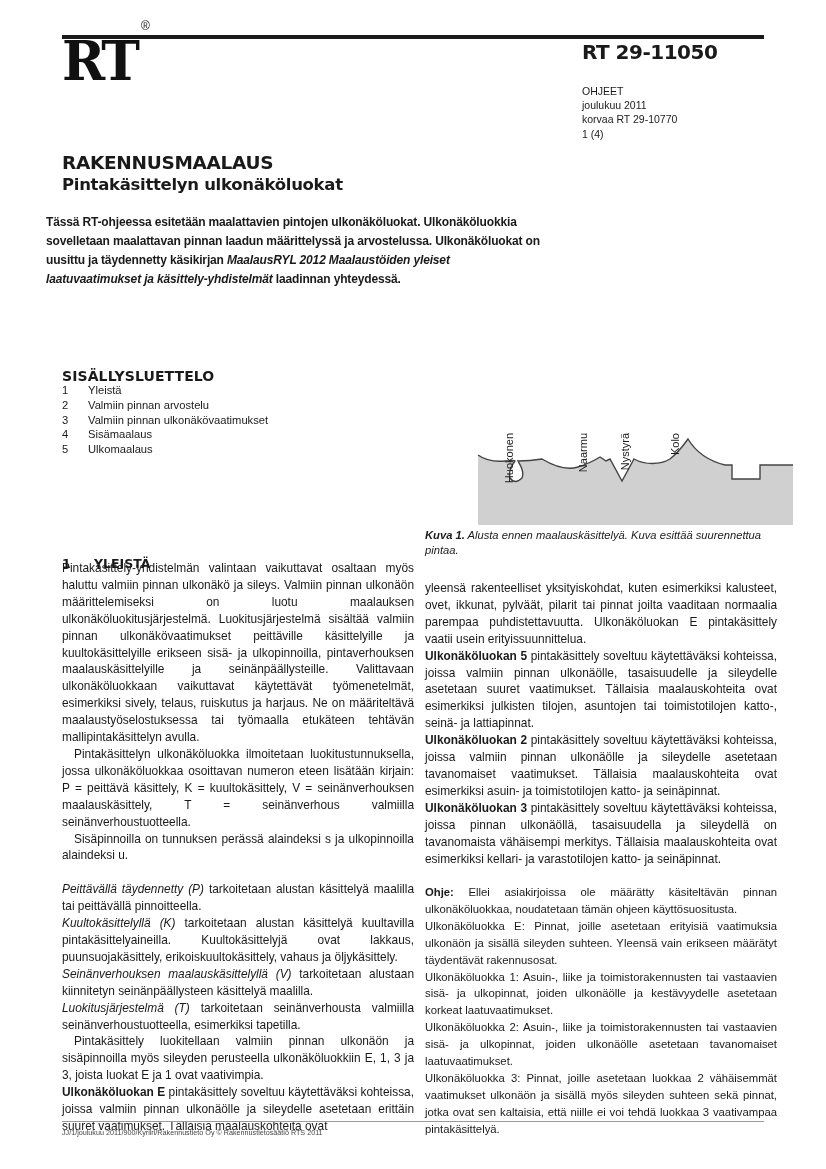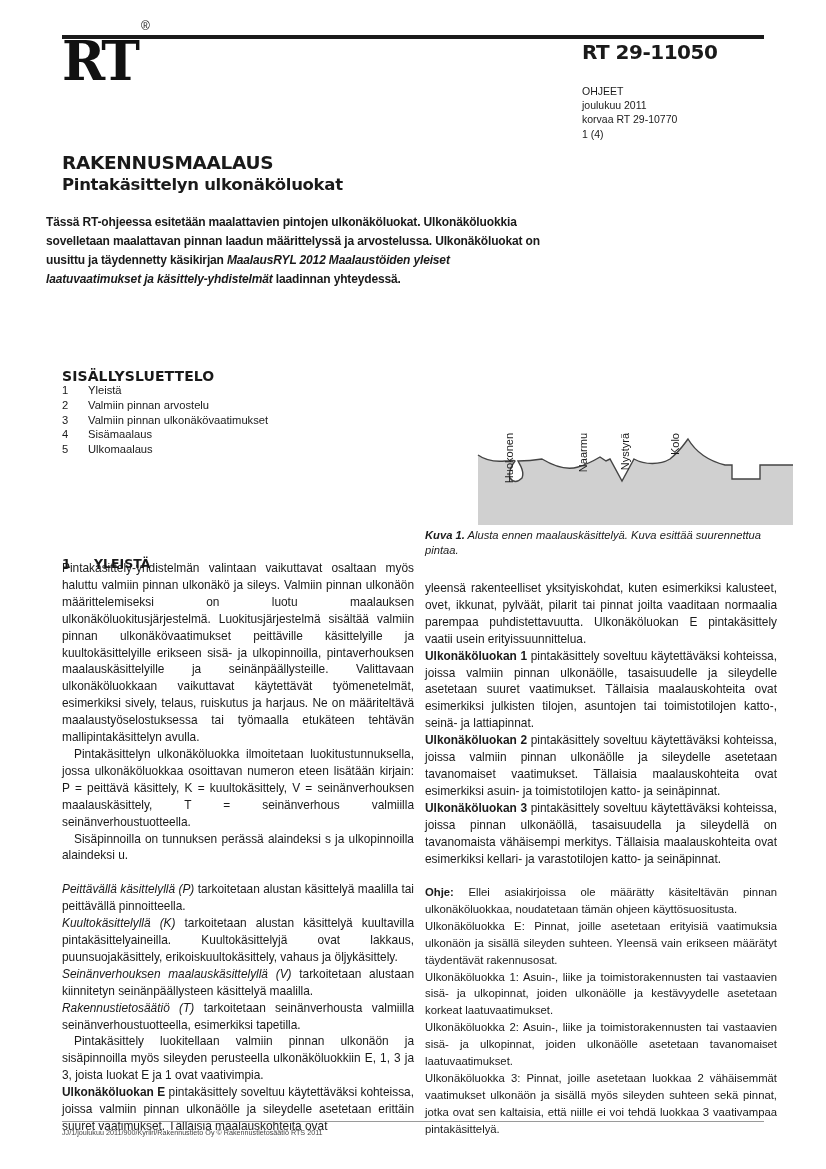--- a/index.html
+++ b/index.html
@@ -97,31 +97,31 @@
 </svg>
 
 <div class="abs caption"><b>Kuva 1.</b><span> Alusta ennen maalauskäsittelyä. Kuva esittää suurennettua pintaa.</span></div>
 
 <div class="abs sec-heading"><span class="num">1</span><span>YLEISTÄ</span></div>
 
 <div class="abs col col-left">
   <p>Pintakäsittely-yhdistelmän valintaan vaikuttavat osaltaan myös haluttu valmiin pinnan ulkonäkö ja sileys. Valmiin pinnan ulkonäön määrittelemiseksi on luotu maalauksen ulkonäköluokitusjärjestelmä. Luokitusjärjestelmä sisältää valmiin pinnan ulkonäkövaatimukset peittäville käsittelyille ja kuultokäsittelyille erikseen sisä- ja ulkopinnoilla, pintaverhouksen maalauskäsittelyille ja seinänpäällysteille. Valittavaan ulkonäköluokkaan vaikuttavat käytettävät työmenetelmät, esimerkiksi sively, telaus, ruiskutus ja harjaus. Ne on määriteltävä maalaustyöselostuksessa tai työmaalla etukäteen tehtävän mallipintakäsittelyn avulla.</p>
   <p class="indent">Pintakäsittelyn ulkonäköluokka ilmoitetaan luokitustunnuksella, jossa ulkonäköluokkaa osoittavan numeron eteen lisätään kirjain: P = peittävä käsittely, K = kuultokäsittely, V = seinänverhouksen maalauskäsittely, T = seinänverhous valmiilla seinänverhoustuotteella.</p>
   <p class="indent">Sisäpinnoilla on tunnuksen perässä alaindeksi s ja ulkopinnoilla alaindeksi u.</p>
-  <p class="gap"><i>Peittävällä käsittelyllä (P)</i><span> tarkoitetaan alustan käsittelyä maalilla tai peittävällä pinnoitteella.</span></p>
+  <p class="gap"><i>Peittävällä täydennetty (P)</i><span> tarkoitetaan alustan käsittelyä maalilla tai peittävällä pinnoitteella.</span></p>
   <p><i>Kuultokäsittelyllä (K)</i><span> tarkoitetaan alustan käsittelyä kuultavilla pintakäsittelyaineilla. Kuultokäsittelyjä ovat lakkaus, puunsuojakäsittely, erikoiskuultokäsittely, vahaus ja öljykäsittely.</span></p>
   <p><i>Seinänverhouksen maalauskäsittelyllä (V)</i><span> tarkoitetaan alustaan kiinnitetyn seinänpäällysteen käsittelyä maalilla.</span></p>
-  <p><i>Rakennustietosäätiö (T)</i><span> tarkoitetaan seinänverhousta valmiilla seinänverhoustuotteella, esimerkiksi tapetilla.</span></p>
+  <p><i>Luokitusjärjestelmä (T)</i><span> tarkoitetaan seinänverhousta valmiilla seinänverhoustuotteella, esimerkiksi tapetilla.</span></p>
   <p class="indent">Pintakäsittely luokitellaan valmiin pinnan ulkonäön ja sisäpinnoilla myös sileyden perusteella ulkonäköluokkiin E, 1, 3 ja 3, joista luokat E ja 1 ovat vaativimpia.</p>
   <p><b>Ulkonäköluokan E</b><span> pintakäsittely soveltuu käytettäväksi kohteissa, joissa valmiin pinnan ulkonäölle ja sileydelle asetetaan erittäin suuret vaatimukset. Tällaisia maalauskohteita ovat</span></p>
 </div>
 
 <div class="abs col col-right">
   <p>yleensä rakenteelliset yksityiskohdat, kuten esimerkiksi kalusteet, ovet, ikkunat, pylväät, pilarit tai pinnat joilta vaaditaan normaalia parempaa puhdistettavuutta. Ulkonäköluokan E pintakäsittely vaatii usein erityissuunnittelua.</p>
-  <p><b>Ulkonäköluokan 1</b><span> pintakäsittely soveltuu käytettäväksi kohteissa, joissa valmiin pinnan ulkonäölle, tasaisuudelle ja sileydelle asetetaan suuret vaatimukset. Tällaisia maalauskohteita ovat esimerkiksi julkisten tilojen, asuntojen tai toimistotilojen katto-, seinä- ja lattiapinnat.</span></p>
+  <p><b>Ulkonäköluokan 5</b><span> pintakäsittely soveltuu käytettäväksi kohteissa, joissa valmiin pinnan ulkonäölle, tasaisuudelle ja sileydelle asetetaan suuret vaatimukset. Tällaisia maalauskohteita ovat esimerkiksi julkisten tilojen, asuntojen tai toimistotilojen katto-, seinä- ja lattiapinnat.</span></p>
   <p><b>Ulkonäköluokan 2</b><span> pintakäsittely soveltuu käytettäväksi kohteissa, joissa valmiin pinnan ulkonäölle ja sileydelle asetetaan tavanomaiset vaatimukset. Tällaisia maalauskohteita ovat esimerkiksi asuin- ja toimistotilojen katto- ja seinäpinnat.</span></p>
   <p><b>Ulkonäköluokan 3</b><span> pintakäsittely soveltuu käytettäväksi kohteissa, joissa pinnan ulkonäöllä, tasaisuudella ja sileydellä on tavanomaista vähäisempi merkitys. Tällaisia maalauskohteita ovat esimerkiksi kellari- ja varastotilojen katto- ja seinäpinnat.</span></p>
 </div>
 
 <div class="abs note">
   <p><b>Ohje:</b><span> Ellei asiakirjoissa ole määrätty käsiteltävän pinnan ulkonäköluokkaa, noudatetaan tämän ohjeen käyttösuositusta.</span></p>
   <p>Ulkonäköluokka E: Pinnat, joille asetetaan erityisiä vaatimuksia ulkonäön ja sisällä sileyden suhteen. Yleensä vain erikseen määrätyt täydentävät rakennusosat.</p>
   <p>Ulkonäköluokka 1: Asuin-, liike ja toimistorakennusten tai vastaavien sisä- ja ulkopinnat, joiden ulkonäölle ja kestävyydelle asetetaan korkeat laatuvaatimukset.</p>
   <p>Ulkonäköluokka 2: Asuin-, liike ja toimistorakennusten tai vastaavien sisä- ja ulkopinnat, joiden ulkonäölle asetetaan tavanomaiset laatuvaatimukset.</p>
   <p>Ulkonäköluokka 3: Pinnat, joille asetetaan luokkaa 2 vähäisemmät vaatimukset ulkonäön ja sisällä myös sileyden suhteen sekä pinnat, jotka ovat sen kaltaisia, että niille ei voi tehdä luokkaa 3 vaativampaa pintakäsittelyä.</p>

